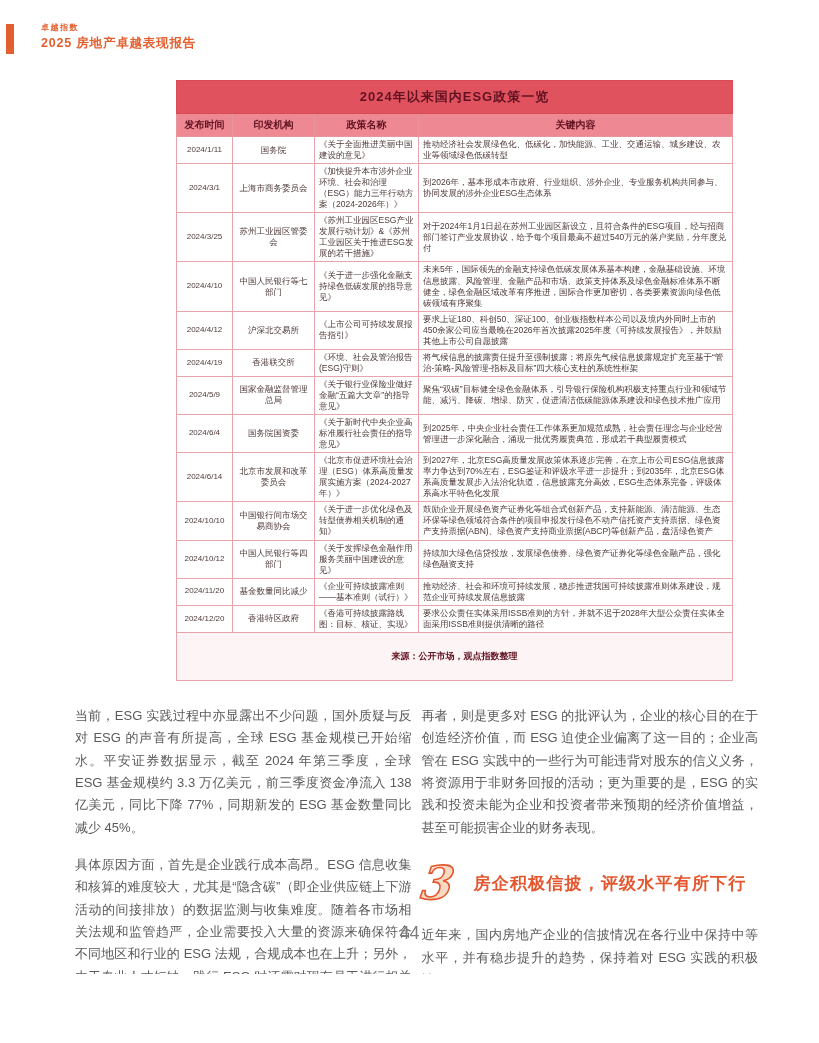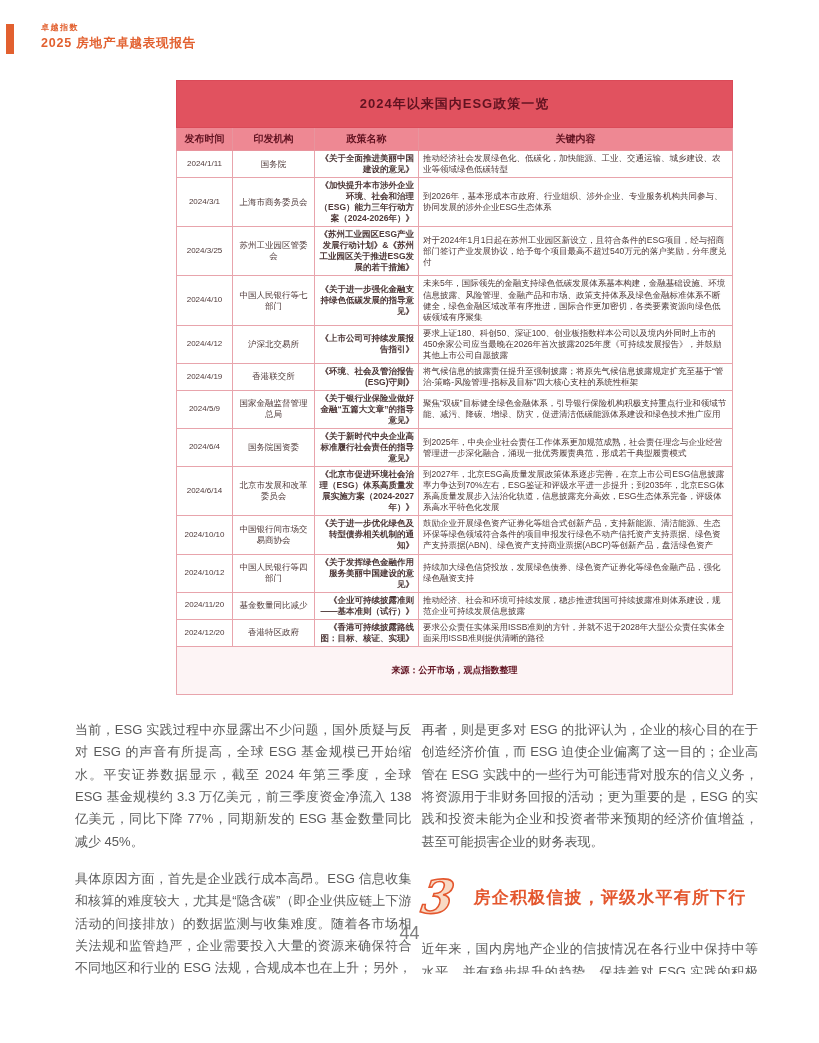--- a/index.html
+++ b/index.html
@@ -12,34 +12,34 @@
   
   .brand { display:flex; align-items:flex-start; margin-left:-69px; }
   .brand-bar { width:8px; height:30px; background:#e2602f; margin-right:27px; margin-top:2px; }
   .brand-small { font-size:8px; font-weight:bold; color:#e2602f; letter-spacing:1.5px; }
   .brand-title { font-size:12.5px; font-weight:bold; color:#e2602f; letter-spacing:0.8px; margin-top:2px; }
   
   .table-wrap { width:556px; margin:26px 0 0 101px; }
   table { border-collapse:collapse; width:100%; table-layout:fixed; }
   .title-row th {
     background:#e1525f; color:#611220; font-size:13px; font-weight:bold;
-    padding:14px 0; border:1px solid #da4a58; letter-spacing:1px;
+    padding:7px 0; border:1px solid #da4a58; letter-spacing:1px;
   }
   .head-row th {
     background:#ee8893; color:#611220; font-size:10px; font-weight:bold;
     padding:4px 0; border:1px solid #e8949d;
   }
   tbody td {
     border:1px solid #e8a4ac; font-size:8.5px; color:#4e3838;
     padding:2px 4px; line-height:1.3; vertical-align:middle;
   }
   col.c0 { width:56px; } col.c1 { width:82px; } col.c2 { width:104px; } col.c3 { width:314px; }
   tbody td.c0 { text-align:center; font-size:8px; padding:2px 1px; }
   tbody td.c1 { text-align:center; }
-  tbody td.c2 { text-align:right;font-weight:bold; }
+  tbody td.c2 { text-align:left; }
   tbody td.c3 { text-align:left; }
   tfoot td {
     border:1px solid #e8a4ac; text-align:center; font-size:9px; font-weight:bold;
     color:#611220; background:#fdf4f5; padding:17px 0;
   }
   
   .content { margin-top:24px; display:grid; grid-template-columns:1fr 1fr; column-gap:10px; }
   .content p {
     font-size:13px; line-height:1.72; color:#5a5a5a; text-align:justify;
     margin-bottom:15px;

